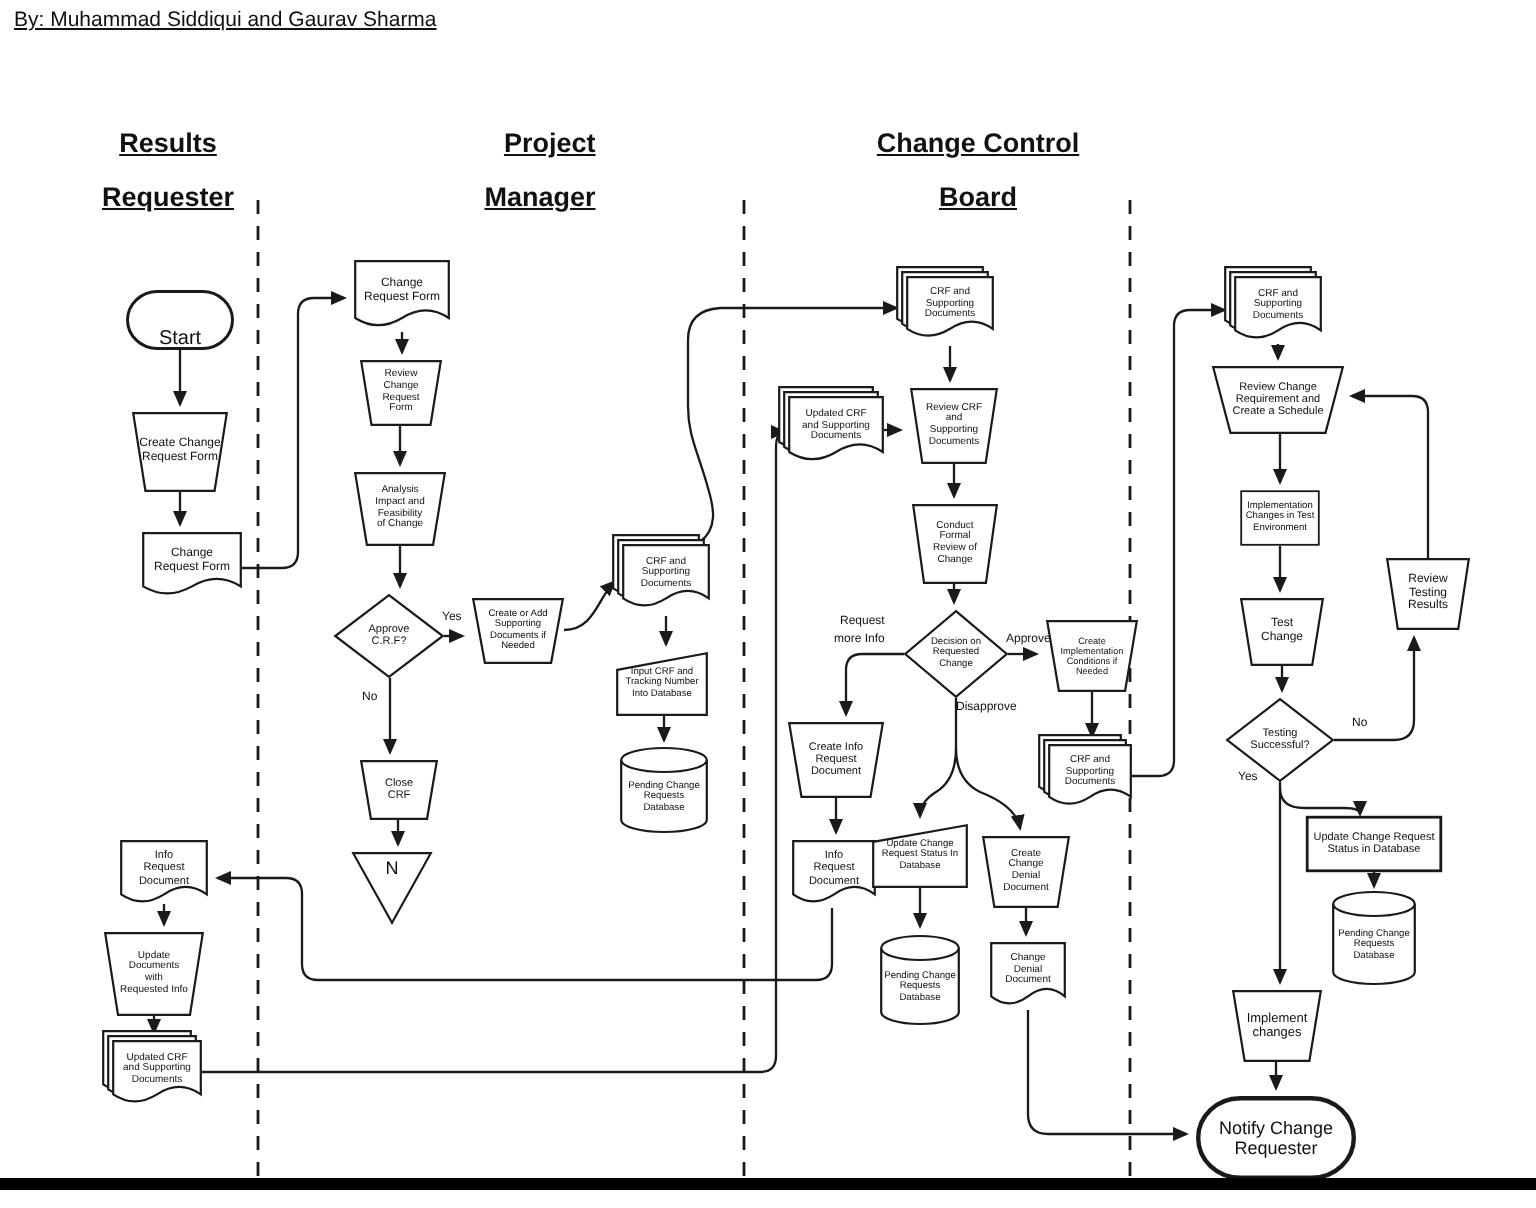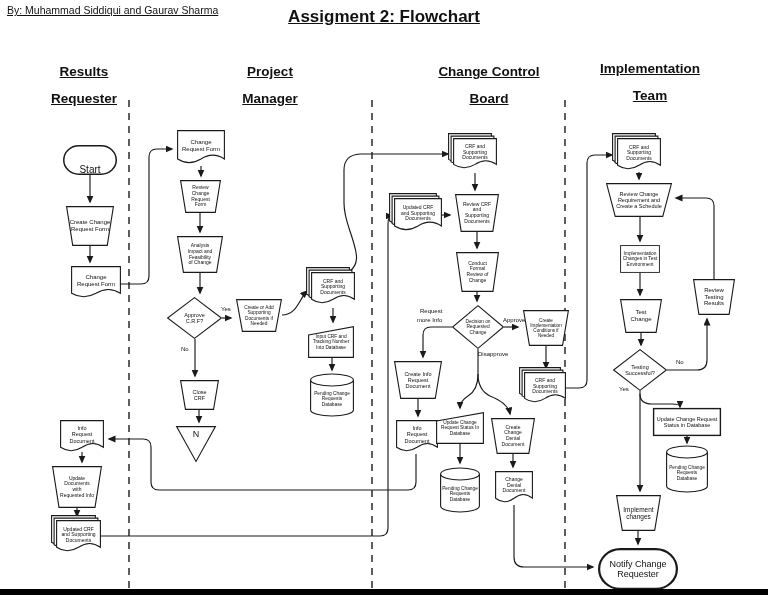--- a/index.html
+++ b/index.html
@@ -21,21 +21,20 @@
   .node.t-cyl .lbl{padding-top:8px;}
   .node.t-tri .lbl{align-items:flex-start;padding-top:3px;}
   .edge-lbl{position:absolute;z-index:2;font-size:6px;white-space:nowrap;}
   #bottom-bar{position:absolute;left:0;top:589px;width:768px;height:6px;background:#000;z-index:4;}
 </style>
 </head>
 <body>
 
 <div id="stage">
   <div id="byline">By: Muhammad Siddiqui and Gaurav Sharma</div>
-  <div id="title">Assigment 2: Flowchart</div>
   <svg id="edge-layer" width="768" height="604" viewBox="0 0 768 604">
       <defs>
         <marker id="arr" markerUnits="userSpaceOnUse" markerWidth="9" markerHeight="8" refX="6.5" refY="3.5" orient="auto">
           <path d="M0,0 L8,3.5 L0,7 Z" fill="#1a1a1a"></path>
         </marker>
       </defs>
       <line x1="129" y1="100" x2="129" y2="589" stroke="#1a1a1a" stroke-width="1.4" stroke-dasharray="7 6"></line>
       <line x1="372" y1="100" x2="372" y2="589" stroke="#1a1a1a" stroke-width="1.4" stroke-dasharray="7 6"></line>
       <line x1="565" y1="100" x2="565" y2="589" stroke="#1a1a1a" stroke-width="1.4" stroke-dasharray="7 6"></line>
       <path d="M90,175 V202" fill="none" stroke="#1a1a1a" stroke-width="1.15" marker-end="url(#arr)"></path>
@@ -77,26 +76,24 @@
       <path d="M640,394 Q640,404 652,404 H672 Q680,404 680,407" fill="none" stroke="#1a1a1a" stroke-width="1.15" marker-end="url(#arr)"></path>
       <path d="M687,436 V443" fill="none" stroke="#1a1a1a" stroke-width="1.15" marker-end="url(#arr)"></path>
       <path d="M638,531 V544" fill="none" stroke="#1a1a1a" stroke-width="1.15" marker-end="url(#arr)"></path>
       <path d="M82,452 V462" fill="none" stroke="#1a1a1a" stroke-width="1.15" marker-end="url(#arr)"></path>
       <path d="M77,508 V516" fill="none" stroke="#1a1a1a" stroke-width="1.15" marker-end="url(#arr)"></path>
       <path d="M101,536 H380 Q388,536 388,528 V224 Q388,216 392,216" fill="none" stroke="#1a1a1a" stroke-width="1.15" marker-end="url(#arr)"></path>
     </svg>
   <div id="bottom-bar"></div>
 <div class="lane-h" style="left: 84px; top: 58px;">Results
 Requester</div>
-    <div class="lane-h" style="left: 270px; top: 58px;">Project
+    <div class="lane-h" style="left: 270px; top: 58px; text-align: right;">Project
 Manager</div>
     <div class="lane-h" style="left: 489px; top: 58px;">Change Control
 Board</div>
-    <div class="lane-h" style="left: 650px; top: 55px;">Implementation
-Team</div>
     <div class="edge-lbl" style="left: 221px; top: 306px;">Yes</div>
     <div class="edge-lbl" style="left: 181px; top: 346px;">No</div>
     <div class="edge-lbl" style="left: 420px; top: 308px;">Request</div>
     <div class="edge-lbl" style="left: 417px; top: 317px;">more Info</div>
     <div class="edge-lbl" style="left: 503px; top: 317px;">Approve</div>
     <div class="edge-lbl" style="left: 478px; top: 351px;">Disapprove</div>
     <div class="edge-lbl" style="left: 676px; top: 359px;">No</div>
     <div class="edge-lbl" style="left: 619px; top: 386px;">Yes</div>
     <div class="node t-stadium" style="left: 63px; top: 145px; width: 54px; height: 30px;">
       <svg width="54" height="30" viewBox="0 0 54 30">

